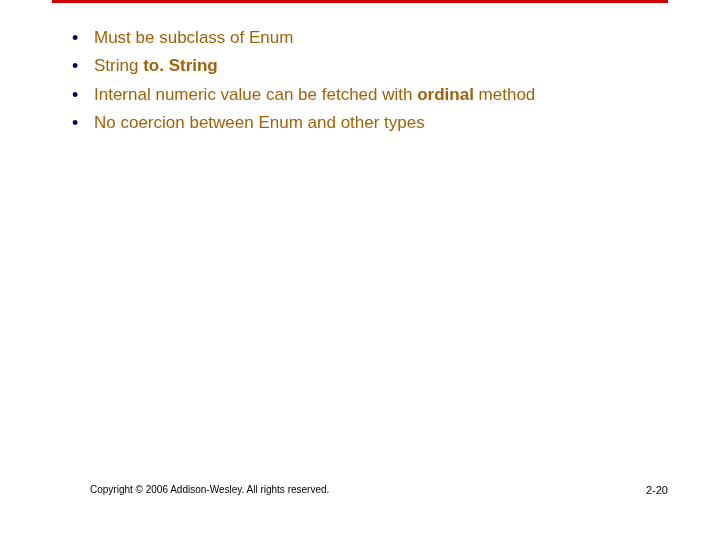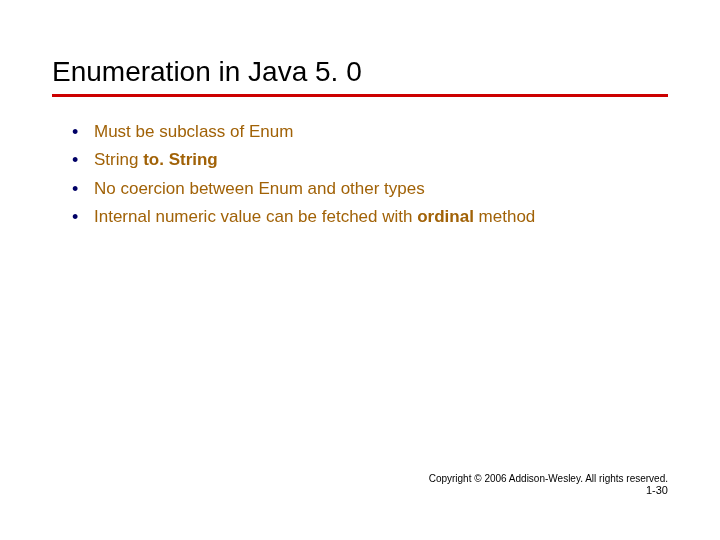--- a/index.html
+++ b/index.html
@@ -54,56 +54,54 @@
   }
   .bold { font-weight: 700; }
   .footer {
     position: absolute;
     bottom: 44px;
     left: 0;
     right: 0;
     padding: 0 52px 0 90px;
     display: flex;
     justify-content: space-between;
-    align-items: flex-end;
+    align-items: flex-start;
     font-family: Arial, sans-serif;
-    flex-direction: column;
   }
   .copyright {
     font-size: 10px;
     color: #000000;
   }
   .pagenum {
     font-size: 11px;
     color: #000000;
   }
 </style>
 </head>
 <body>
 
 <div class="slide">
 
-  <h1 class="title">Enumeration in Java 5. 0</h1>
   <div class="title-rule"></div>
 
   <div class="content">
     <ul class="bullets">
       <li>
         <span>Must be subclass of Enum</span>
       </li>
       <li>
         <span>String </span><span class="bold">to. String</span>
       </li>
       <li>
-        <span>No coercion between Enum and other types</span>
+        <span>Internal numeric value can be fetched with </span><span class="bold">ordinal</span><span> method</span>
       </li>
       <li>
-        <span>Internal numeric value can be fetched with </span><span class="bold">ordinal</span><span> method</span>
+        <span>No coercion between Enum and other types</span>
       </li>
     </ul>
   </div>
 
   <div class="footer">
     <span class="copyright">Copyright © 2006 Addison-Wesley. All rights reserved.</span>
-    <span class="pagenum">1-30</span>
+    <span class="pagenum">2-20</span>
   </div>
 
 </div>
 
 </body></html>

